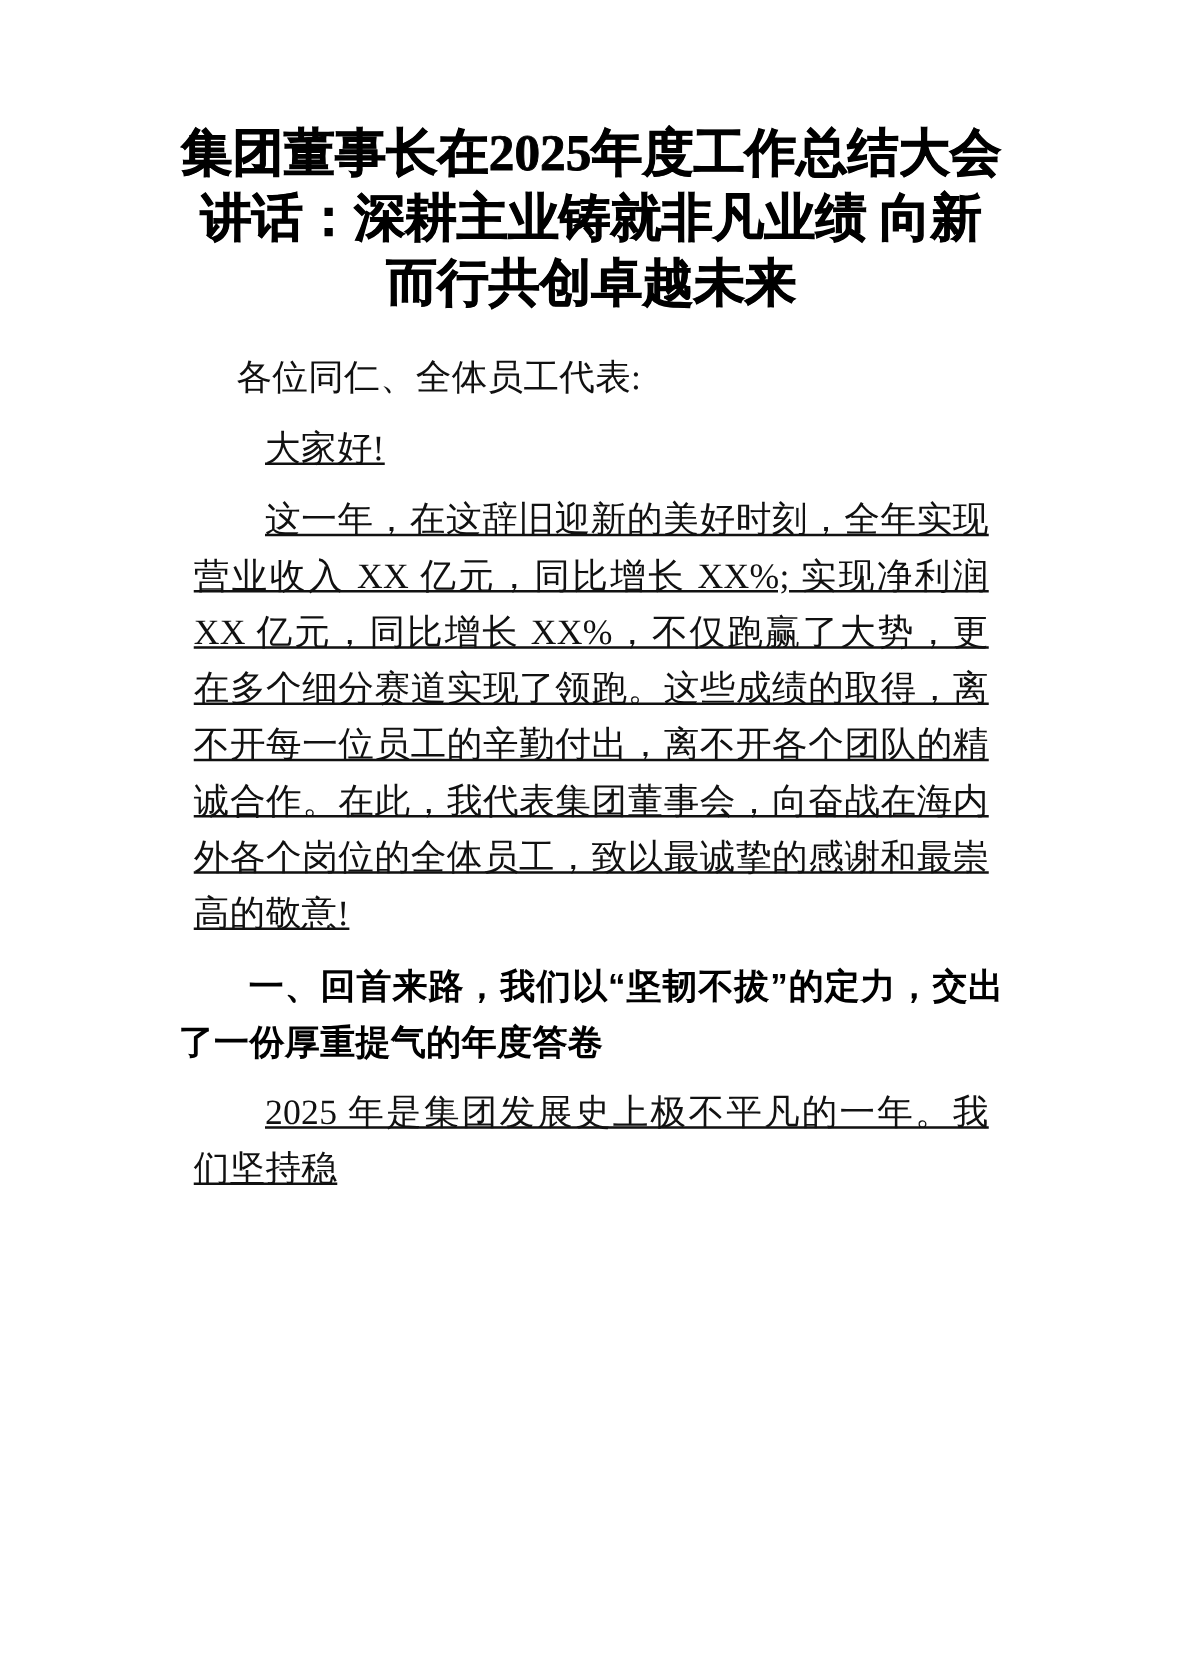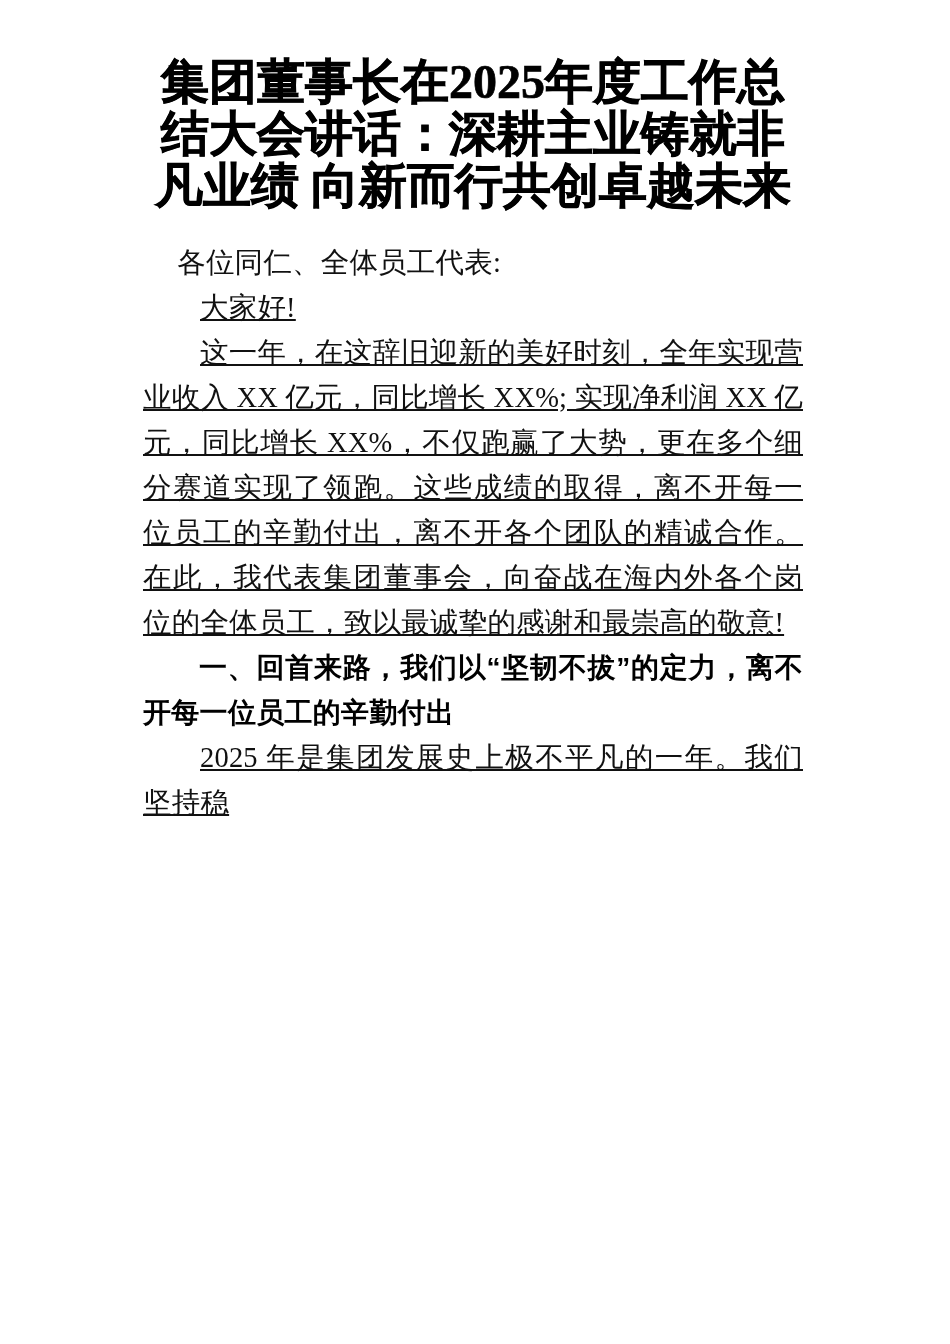--- a/index.html
+++ b/index.html
@@ -19,39 +19,39 @@
     position: absolute;
     left: 143px;
     top: 0;
     width: 660px;
   }
 
   
   .doc-title {
     font-family: "Liberation Serif", "DejaVu Serif", serif;
     font-weight: bold;
-    font-size: 48px;
+    font-size: 41px;
     line-height: 52px;
     color: #000000;
     text-align: center;
     letter-spacing: 0px;
     margin: 0;
-    padding-top: 56px;
+    padding-top: 96px;
     -webkit-text-stroke: 0.7px #000;
   }
 
   
   .para {
     font-family: "Liberation Serif", "DejaVu Serif", serif;
     font-size: 28.5px;
     line-height: 45px;
     color: #111111;
     text-align: justify;
     text-justify: inter-ideograph;
-    margin: 0;
+    margin: 12px;
     letter-spacing: 0.2px;
   }
   .indent2 {
     text-indent: 2em;
     text-decoration: underline;
   }
   .para-salutation {
     text-indent: 1.2em;
   }
   .gap-before-body {
@@ -80,18 +80,18 @@
 
     <h1 class="doc-title">集团董事长在2025年度工作总结大会讲话：深耕主业铸就非凡业绩 向新而行共创卓越未来</h1>
 
     <p class="para para-salutation gap-before-body">各位同仁、全体员工代表:</p>
 
     <p class="para indent2">大家好!</p>
 
 
     <p class="para indent2">这一年，在这辞旧迎新的美好时刻，全年实现营业收入 XX 亿元，同比增长 XX%; 实现净利润 XX 亿元，同比增长 XX%，不仅跑赢了大势，更在多个细分赛道实现了领跑。这些成绩的取得，离不开每一位员工的辛勤付出，离不开各个团队的精诚合作。在此，我代表集团董事会，向奋战在海内外各个岗位的全体员工，致以最诚挚的感谢和最崇高的敬意!</p>
 
-    <p class="section-heading">一、回首来路，我们以“坚韧不拔”的定力，离不开每一位员工的辛勤付出</p>
+    <p class="section-heading">一、回首来路，我们以“坚韧不拔”的定力，交出了一份厚重提气的年度答卷</p>
 
     <p class="para indent2">2025 年是集团发展史上极不平凡的一年。我们坚持稳</p>
 
   </div>
 </div>
 
 </body></html>

